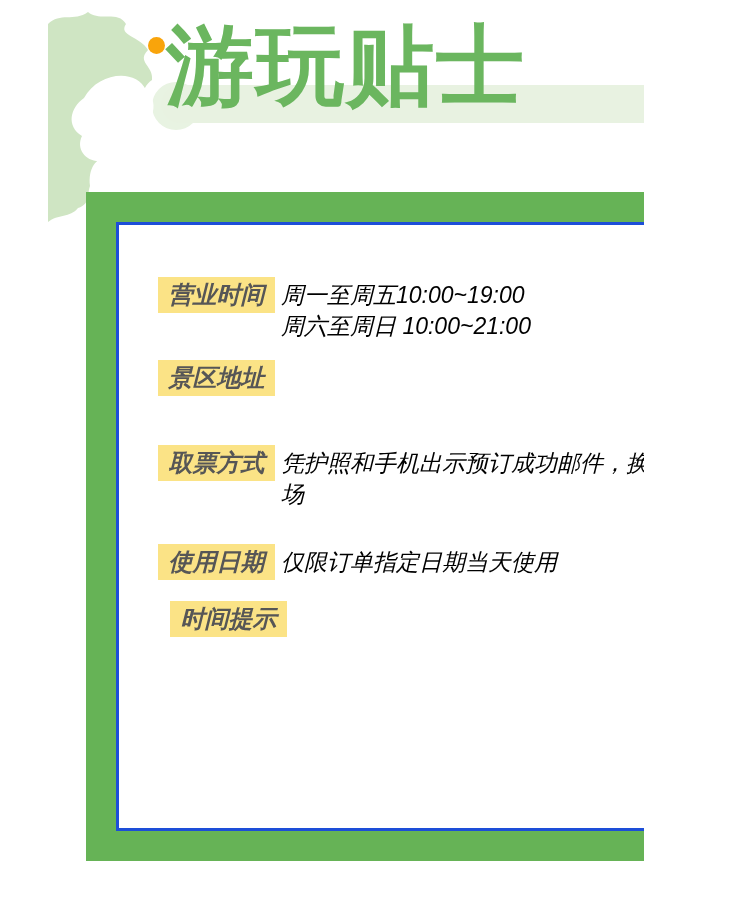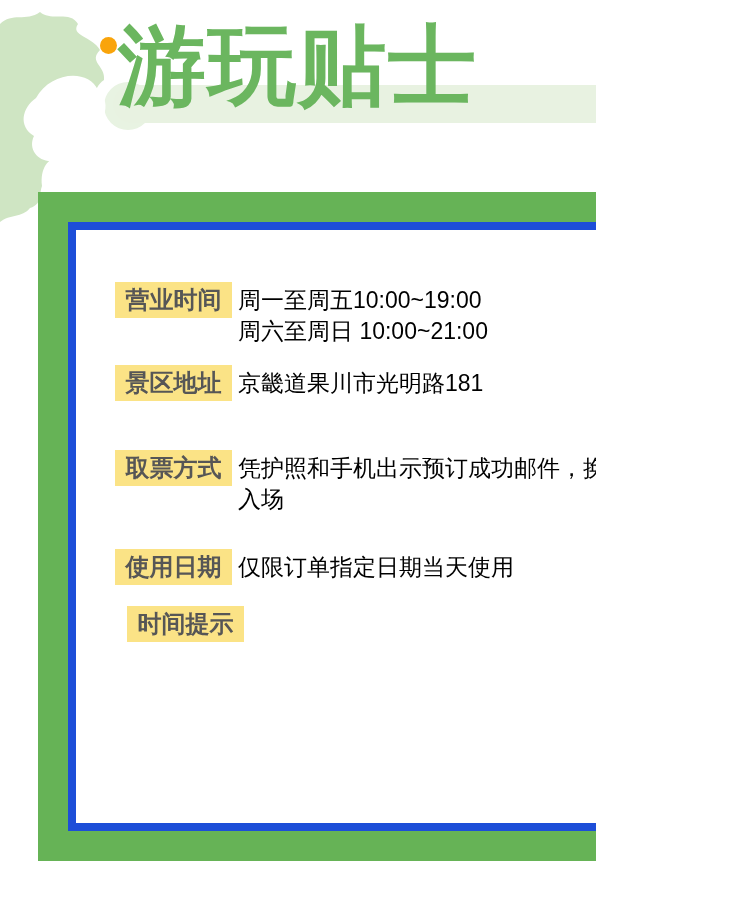--- a/index.html
+++ b/index.html
@@ -7,20 +7,21 @@
     padding: 0;
     background: #ffffff;
     font-family: "Liberation Sans", sans-serif;
   }
   .page {
     position: relative;
     width: 596px;
     height: 903px;
     background: #ffffff;
     overflow: hidden;
+    margin-left: 48px;
   }
   
   .blob {
     position: absolute;
     left: 0;
     top: 6px;
     width: 150px;
     height: 235px;
     z-index: 0;
   }
@@ -68,24 +69,25 @@
     height: 669px;
     background: #66B356;
     padding: 30px;
     box-sizing: border-box;
     z-index: 2;
   }
   .card-inner {
     width: 100%;
     height: 100%;
     background: #ffffff;
-    border: 8px solid #1d4ed8;
+    border: 3px solid #1d4ed8;
     box-sizing: border-box;
     padding: 52px 28px 0 39px;
     overflow: hidden;
+    font-style: italic;
   }
   .tip-row {
     display: flex;
     align-items: flex-start;
   }
   .tip-row.r1 { margin-bottom: 18px; }
   .tip-row.r2 { margin-bottom: 49px; }
   .tip-row.r3 { margin-bottom: 23px; }
   .tip-row.r4 { margin-bottom: 34px; }
   .tip-row.r5 { margin-bottom: 21px; }
@@ -140,21 +142,20 @@
     <div class="card-inner">
 
       <div class="tip-row r1">
         <span class="tip-label">营业时间</span>
         <span class="tip-content">周一至周五10:00~19:00
 周六至周日 10:00~21:00</span>
       </div>
 
       <div class="tip-row r2">
         <span class="tip-label">景区地址</span>
-        <span class="tip-content">京畿道果川市光明路181</span>
       </div>
 
 
       <div class="tip-row r4">
         <span class="tip-label">取票方式</span>
         <span class="tip-content">凭护照和手机出示预订成功邮件，换票入场</span>
       </div>
 
       <div class="tip-row r5">
         <span class="tip-label">使用日期</span>

